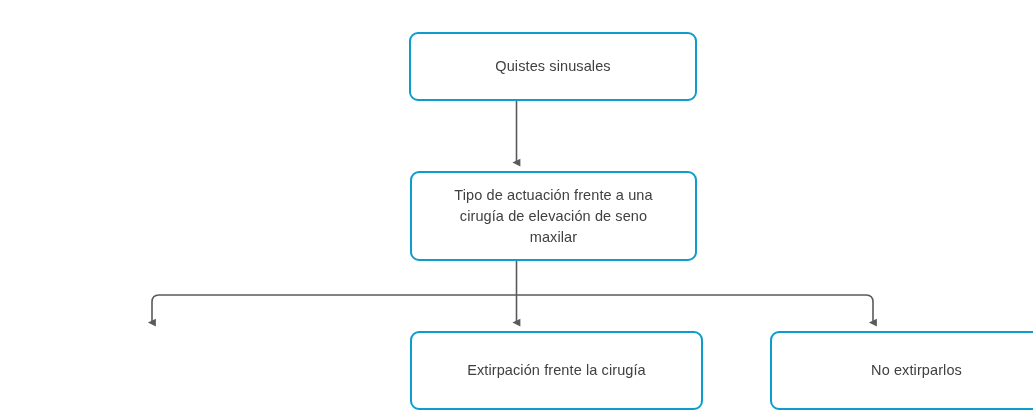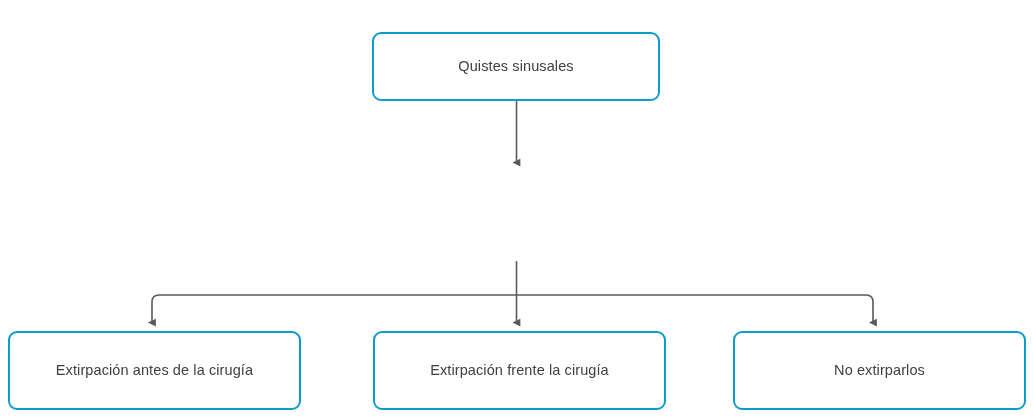--- a/index.html
+++ b/index.html
@@ -33,20 +33,21 @@
     border-radius: 9px;
     display: flex;
     align-items: center;
     justify-content: center;
     text-align: center;
     color: #404040;
     font-size: 14.5px;
     line-height: 21px;
     letter-spacing: 0.1px;
     padding: 4px 10px;
+    margin-left: 37px;
   }
   .node-label {
     display: block;
     white-space: pre-line;
   }
   #node-root      { left: 372px; top: 32px;  width: 288px; height: 69px; }
   #node-decision  { left: 373px; top: 171px; width: 287px; height: 90px; }
   #node-before    { left: 8px;   top: 331px; width: 293px; height: 79px; }
   #node-during    { left: 373px; top: 331px; width: 293px; height: 79px; }
   #node-none      { left: 733px; top: 331px; width: 293px; height: 79px; }
@@ -71,24 +72,26 @@
 
     <path d="M 516.5 295 L 516.5 322.5" fill="none" stroke="#5a5a5a" stroke-width="1.6" marker-end="url(#arrowhead)"></path>
 
     <path d="M 516.5 295 L 866 295 Q 873 295 873 302 L 873 322.5" fill="none" stroke="#5a5a5a" stroke-width="1.6" marker-end="url(#arrowhead)"></path>
   </svg>
 
   <div class="node" id="node-root">
     <span class="node-label">Quistes sinusales</span>
   </div>
 
+  <div class="node" id="node-decision">
+    <span class="node-label">Tipo de actuación frente a una
+cirugía de elevación de seno
+maxilar</span>
+  </div>
 
-  <div class="node" id="node-before">
-    <span class="node-label">Extirpación antes de la cirugía</span>
-  </div>
 
   <div class="node" id="node-during">
     <span class="node-label">Extirpación frente la cirugía</span>
   </div>
 
   <div class="node" id="node-none">
     <span class="node-label">No extirparlos</span>
   </div>
 
 </div>

